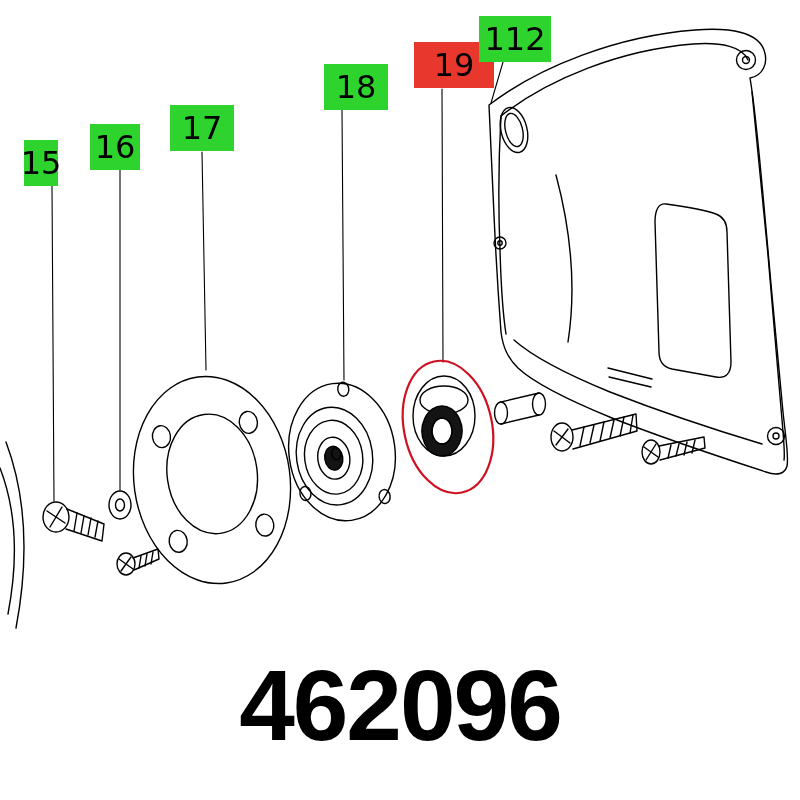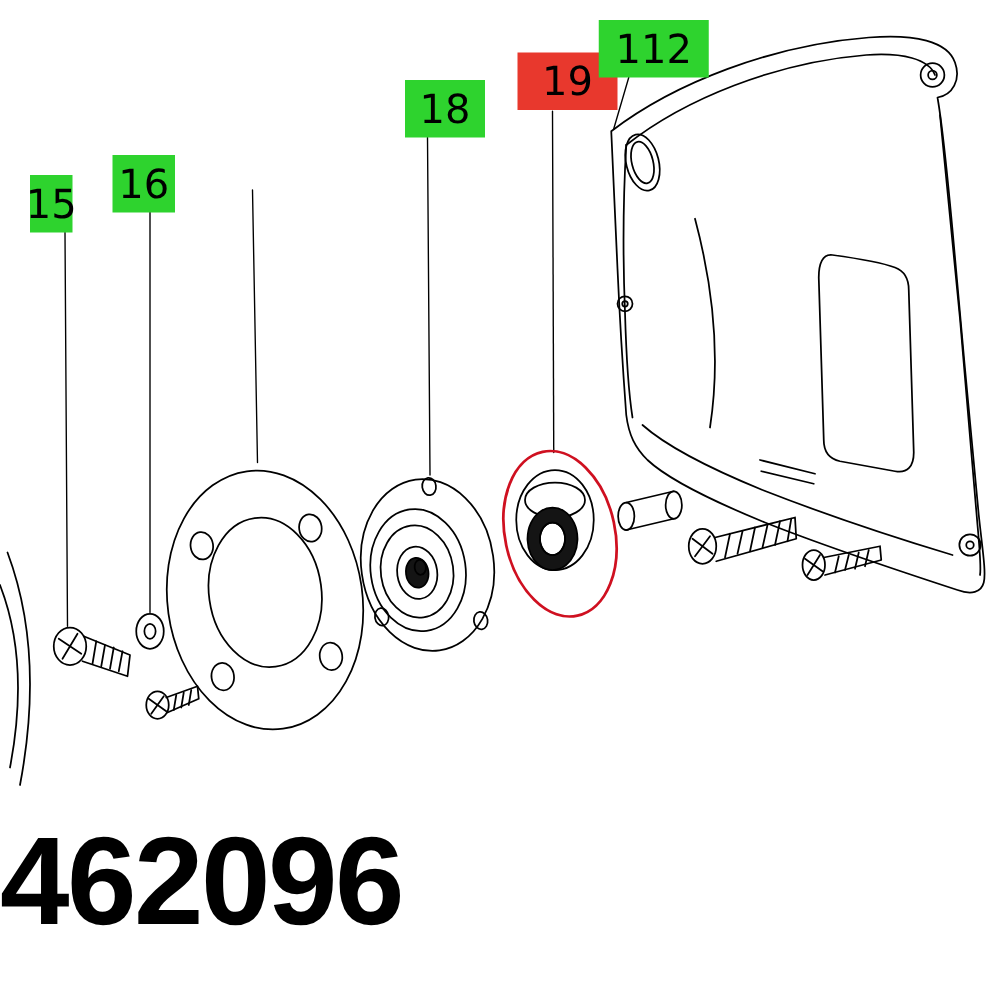--- a/index.html
+++ b/index.html
@@ -20,20 +20,21 @@
   .art .highlight { stroke:var(--highlight-red,#cf1020); stroke-width:2.2; fill:none; }
   .part-label {
     position:absolute; height:46px;
     display:flex; align-items:center; justify-content:center;
     font-size:32px; color:#000; cursor:pointer; user-select:none;
   }
   .part-label.green { background:var(--label-green,#2ed32e); }
   .part-label.red   { background:var(--label-red,#e8382d); }
   .part-number {
     position:absolute; left:0; right:0; top:655px;
+    text-align:center;
     font-family:"Liberation Sans", sans-serif;
     font-weight:700; font-size:100px; letter-spacing:-2px;
     color:#000; line-height:1;
   }
 </style>
 </head>
 <body>
 
 <div class="canvas">
 
@@ -163,25 +164,28 @@
 
     </g>
   </svg>
 
   <div class="part-label green" style="left:24px;  top:140px; width:34px;">
     <span>15</span>
   </div>
   <div class="part-label green" style="left:90px;  top:124px; width:50px;">
     <span>16</span>
   </div>
+  <div class="part-label green" style="left:170px; top:105px; width:64px;">
+    <span>17</span>
+  </div>
   <div class="part-label green" style="left:310px; top:64px;  width:64px;margin-left:14px;">
     <span>18</span>
   </div>
   <div class="part-label red" style="left:414px; top:42px;  width:80px;">
     <span>19</span>
   </div>
-  <div class="part-label green" style="left:479px; top:16px;  width:88px;">
+  <div class="part-label green" style="left:479px; top:16px;  width:72px;">
     <span>112</span>
   </div>
 
   <div class="part-number">462096</div>
 
 </div>
 
 </body></html>

